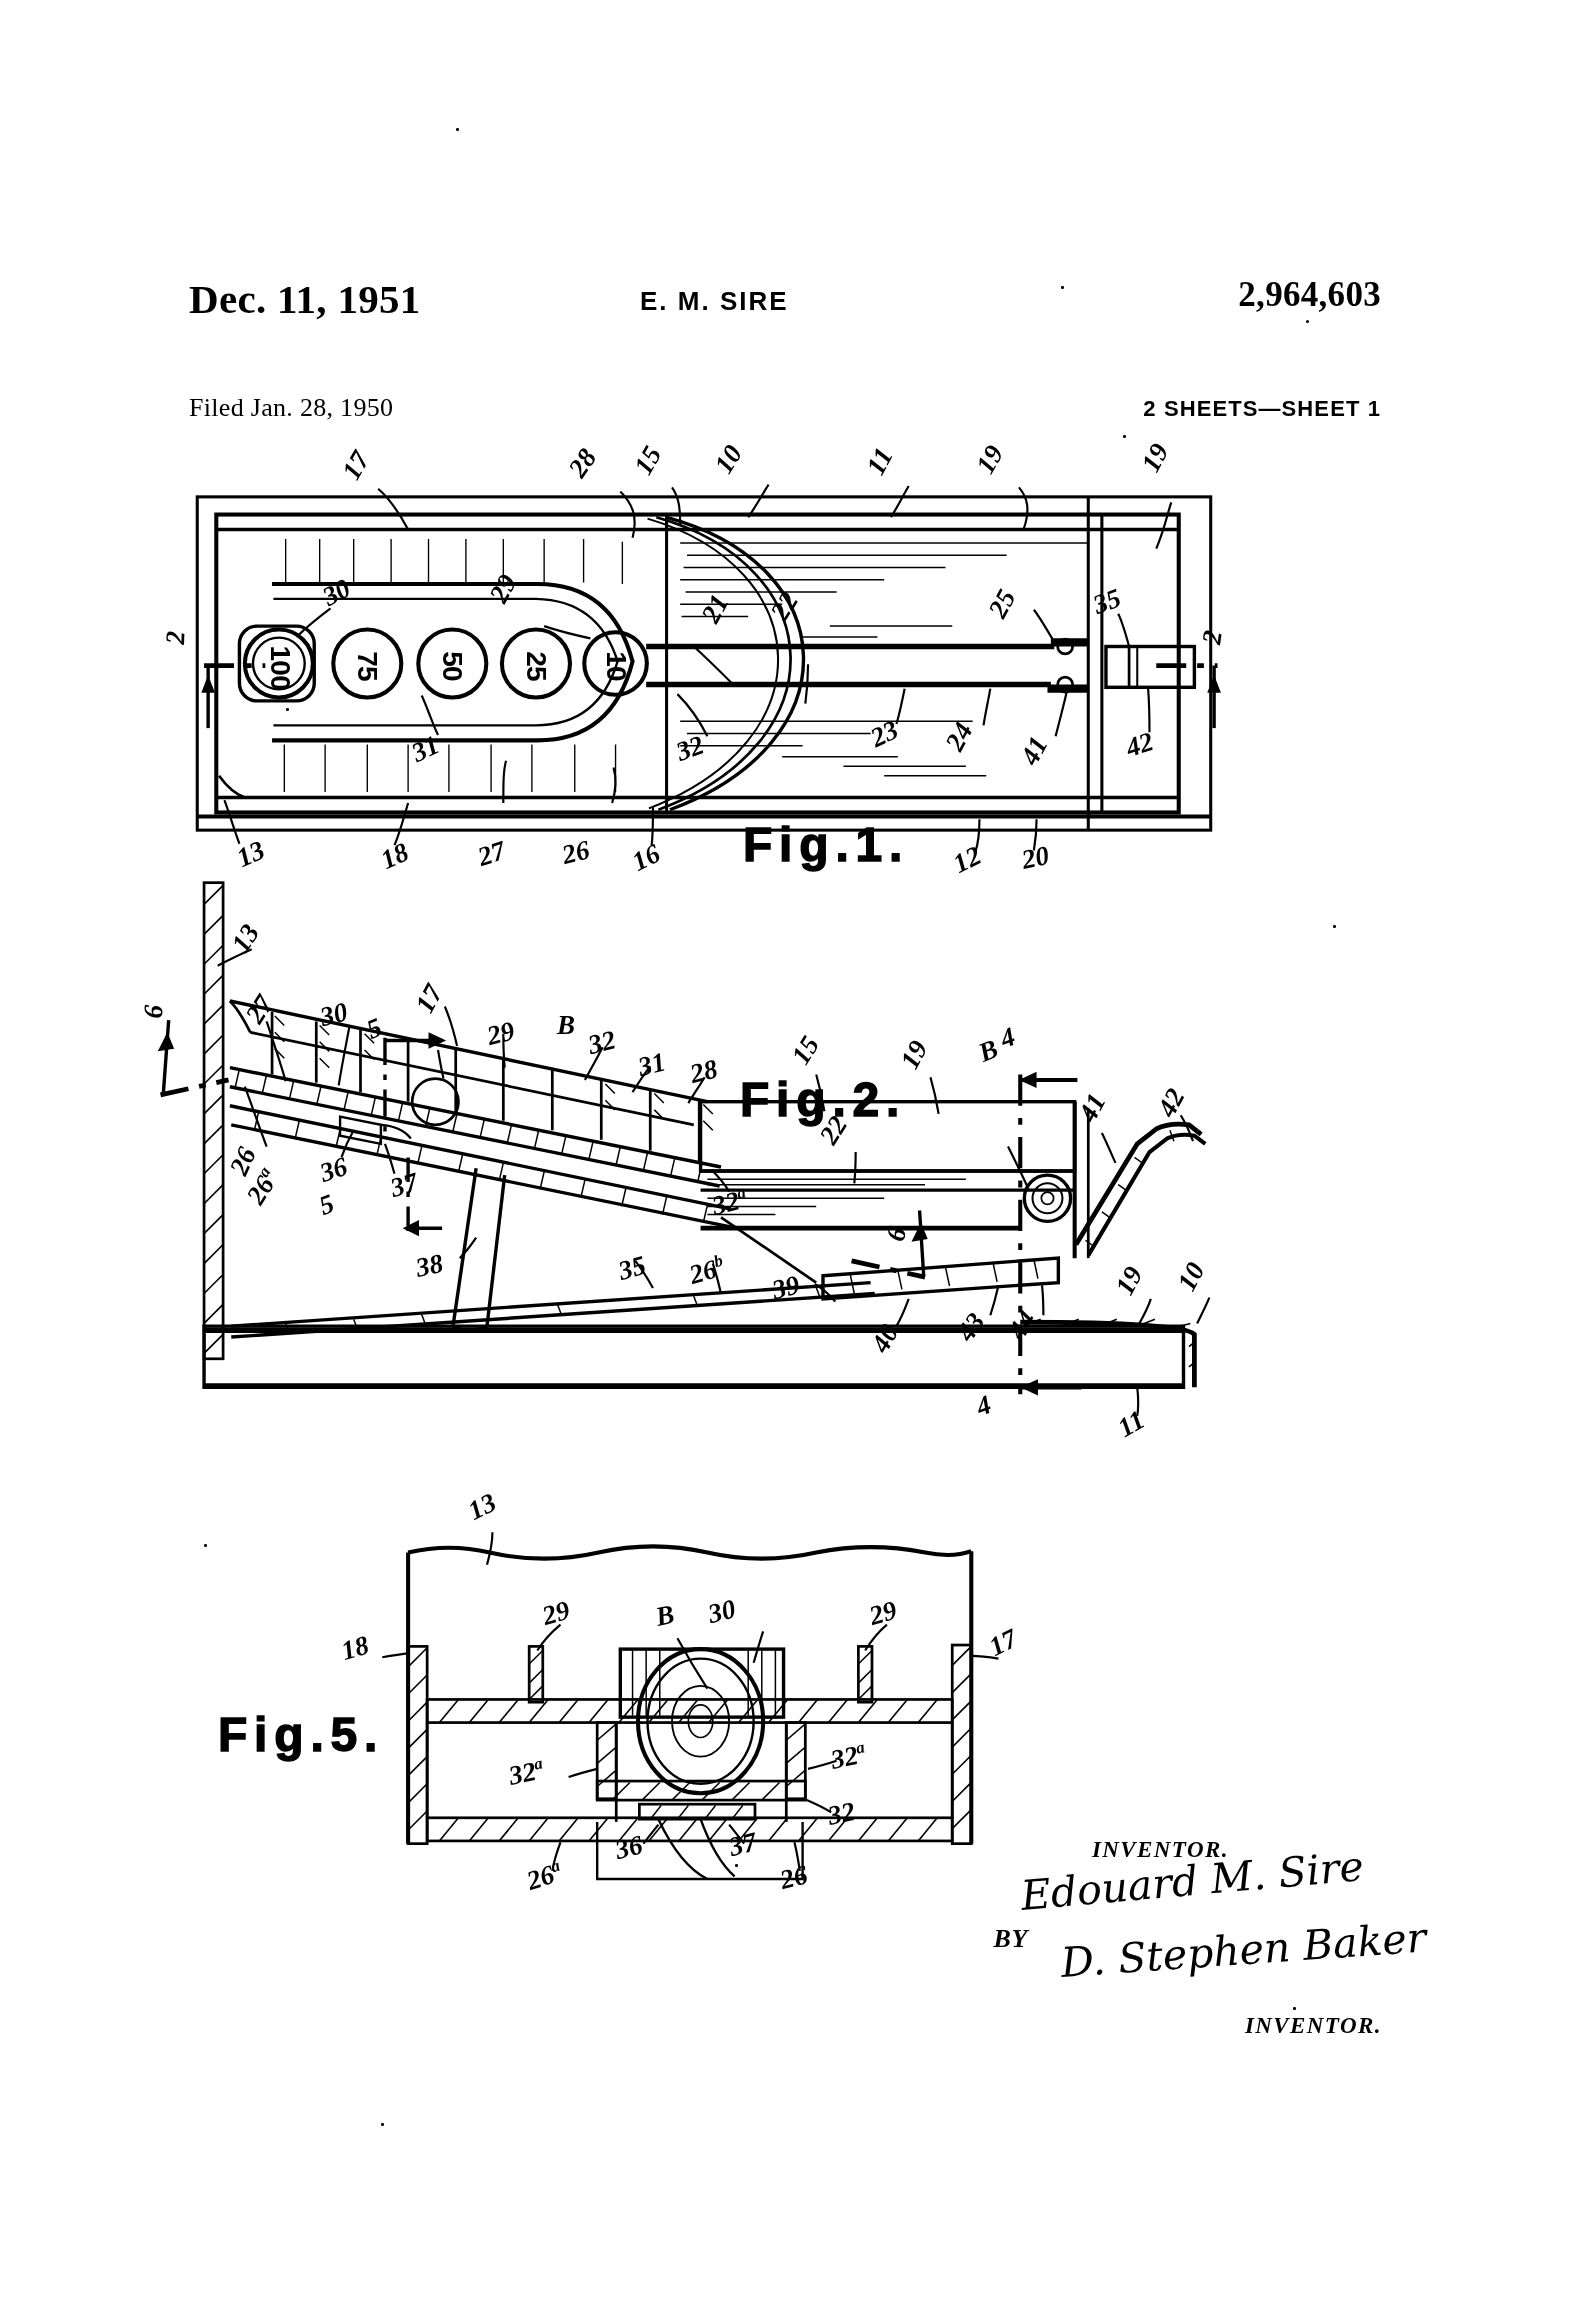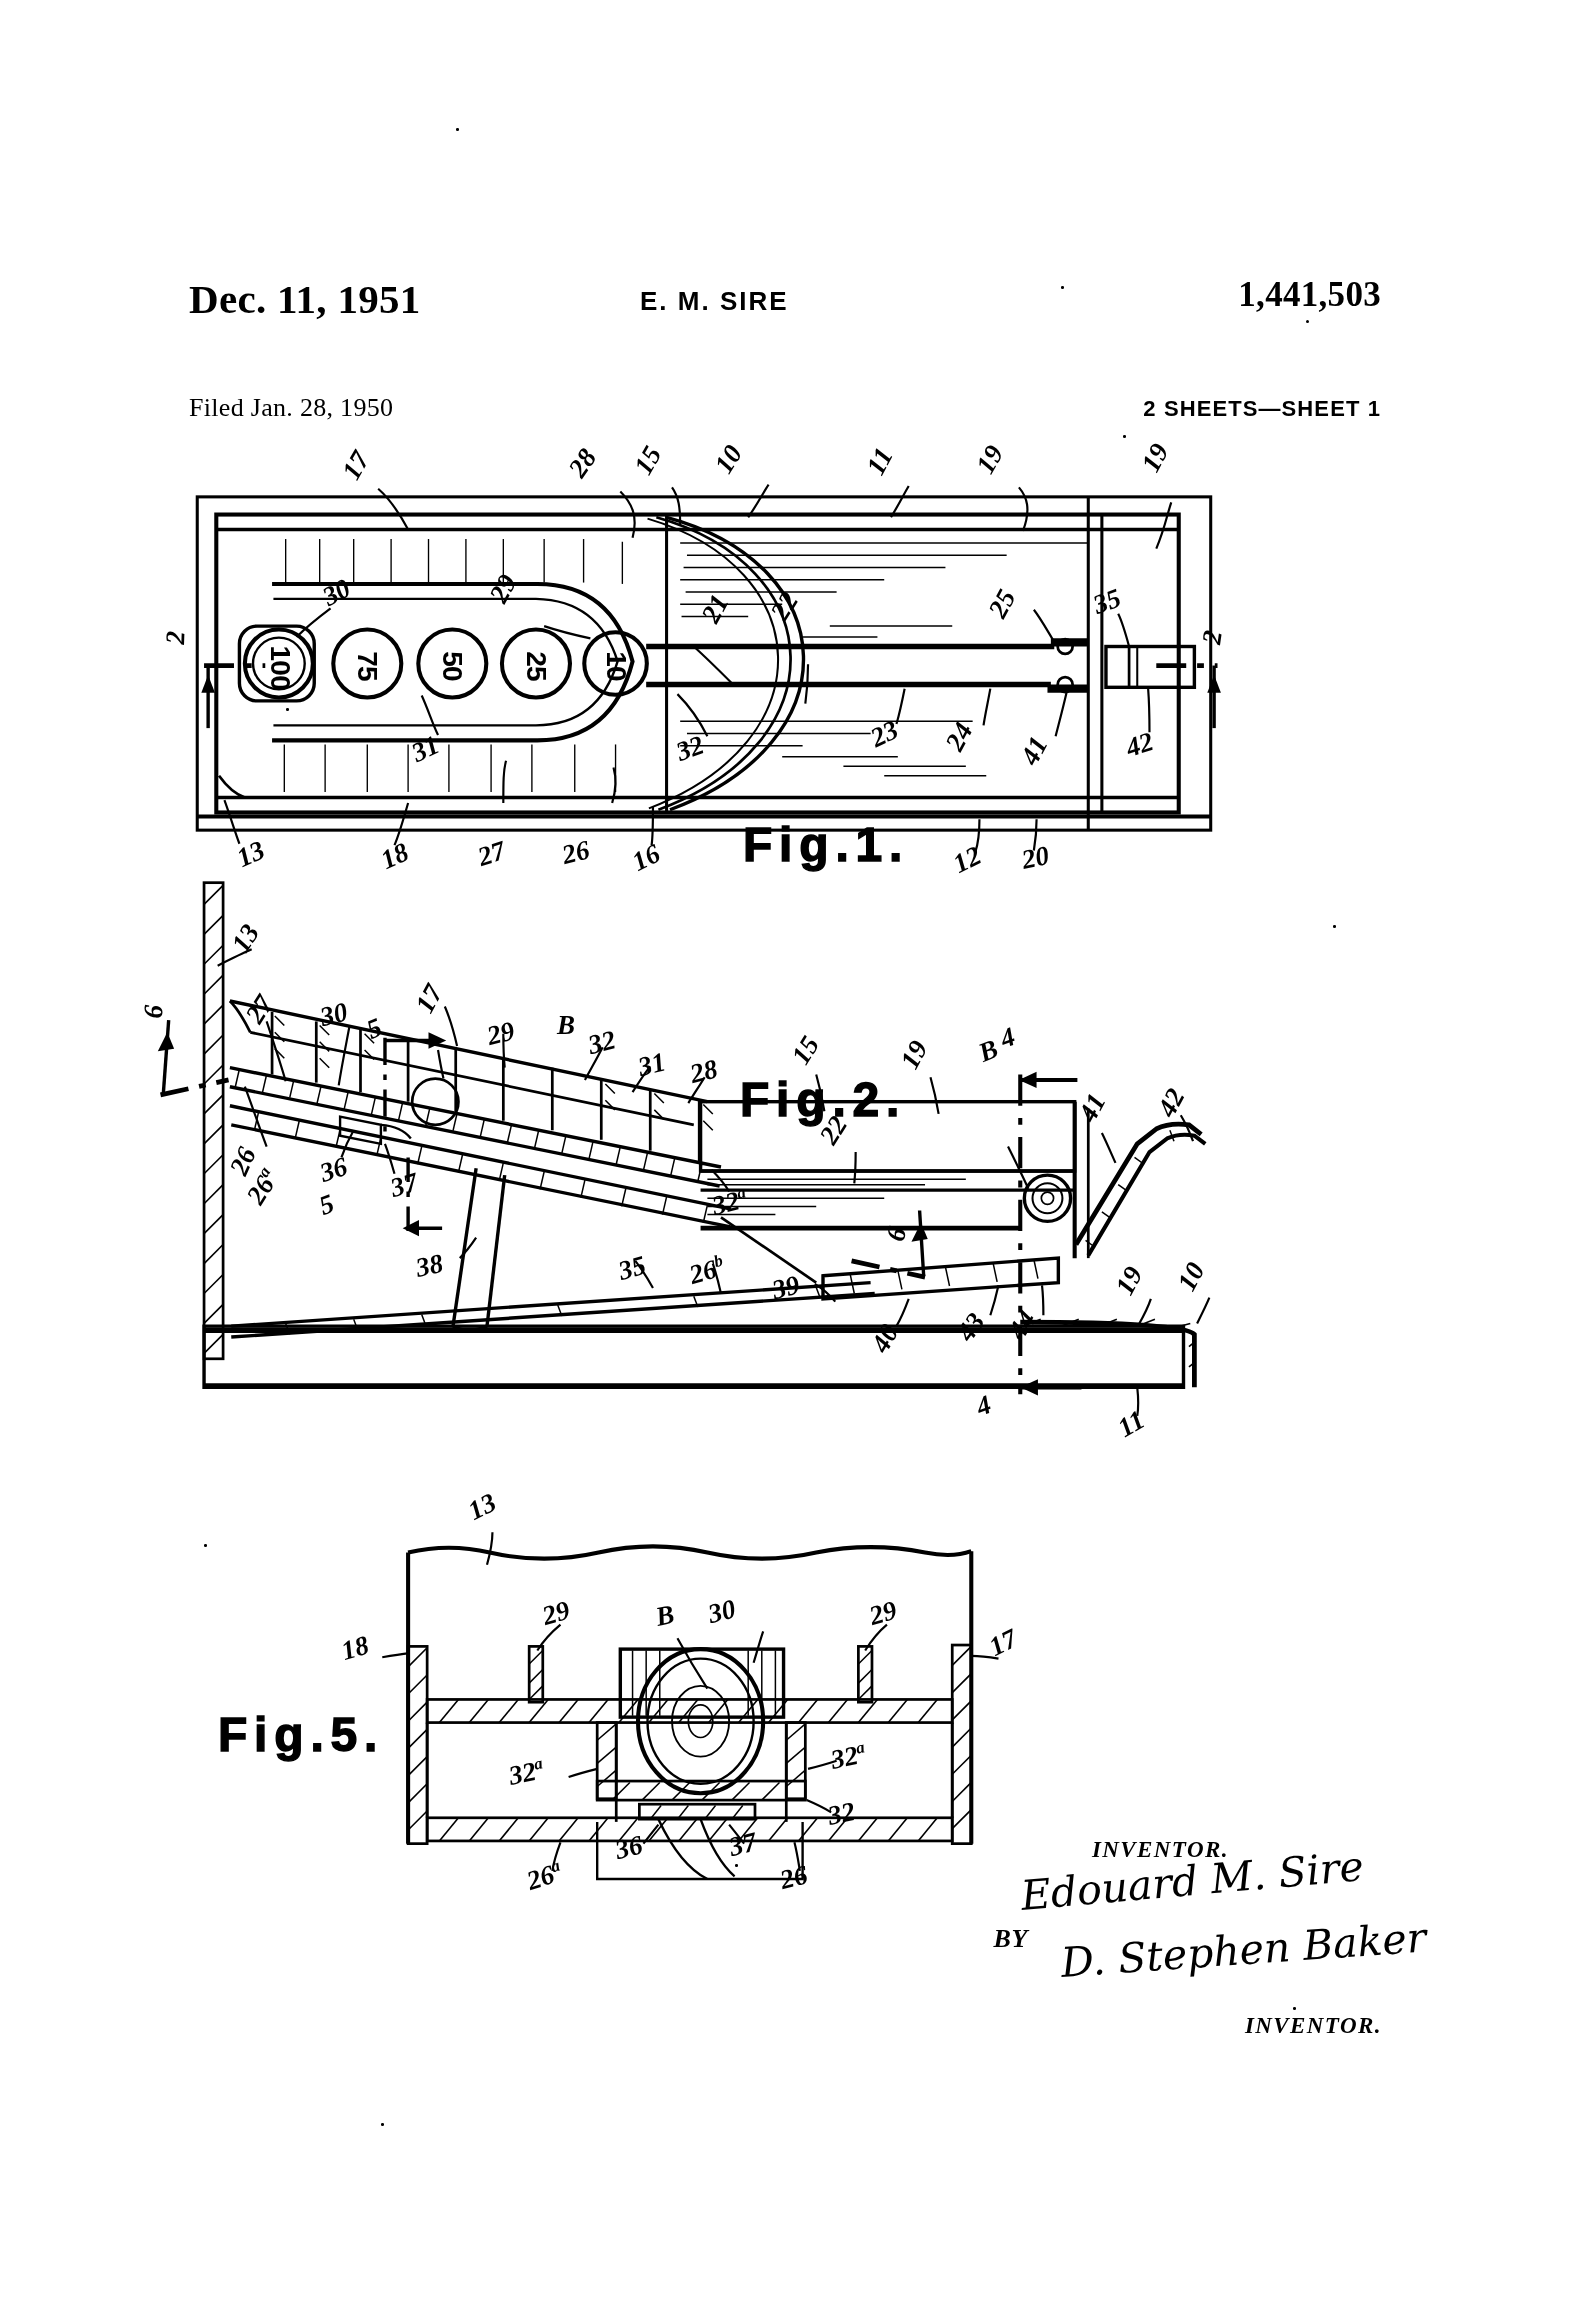--- a/index.html
+++ b/index.html
@@ -58,21 +58,21 @@
           font-family:"Liberation Serif",serif;font-style:italic;letter-spacing:1.4px;}
 
   .speck{position:absolute;background:#000;border-radius:50%;}
 </style>
 </head>
 <body>
 
 <div id="header">
   <div class="hdr-date">Dec. 11, 1951</div>
   <div class="hdr-inventor">E. M. SIRE</div>
-  <div class="hdr-patno">1,441,503</div>
+  <div class="hdr-patno">2,964,603</div>
   <div class="hdr-filed">Filed Jan. 28, 1950</div>
   <div class="hdr-sheets">2 SHEETS—SHEET 1</div>
 </div>
 
 <div class="fig" id="fig1" style="left:0;top:422px;width:1578px;height:449px;">
 
   <svg width="1578" height="449" viewBox="0 0 2320 660">
     <defs>
       <pattern id="hatchR" width="14" height="14" patternUnits="userSpaceOnUse" patternTransform="rotate(45)">
         <line x1="0" y1="0" x2="0" y2="14" stroke="#000" stroke-width="2.2"></line>

